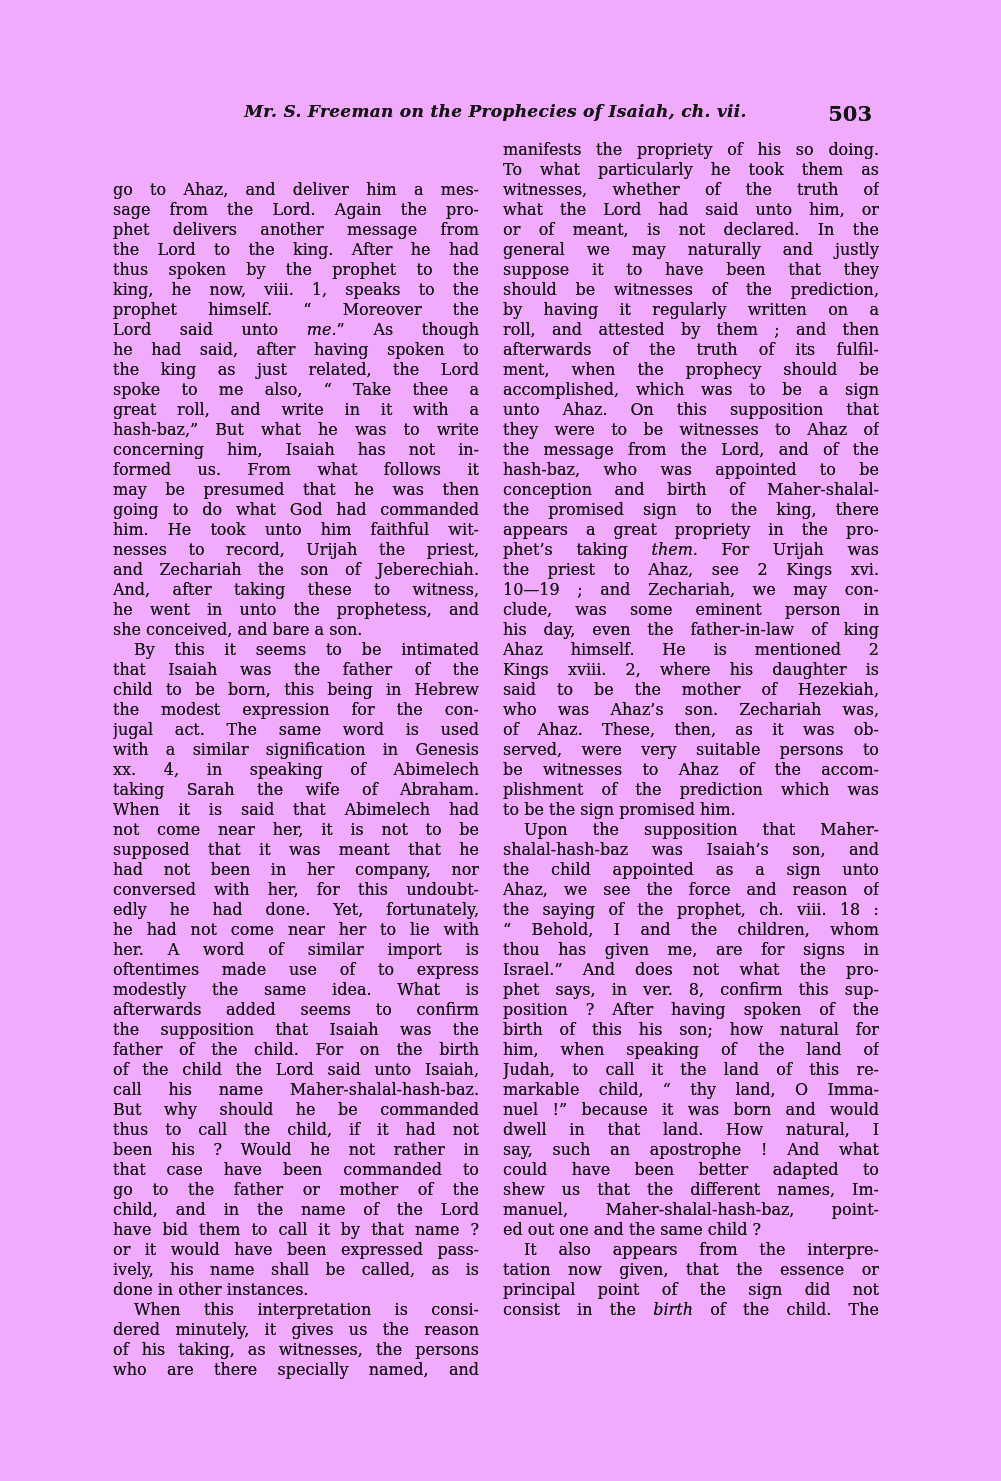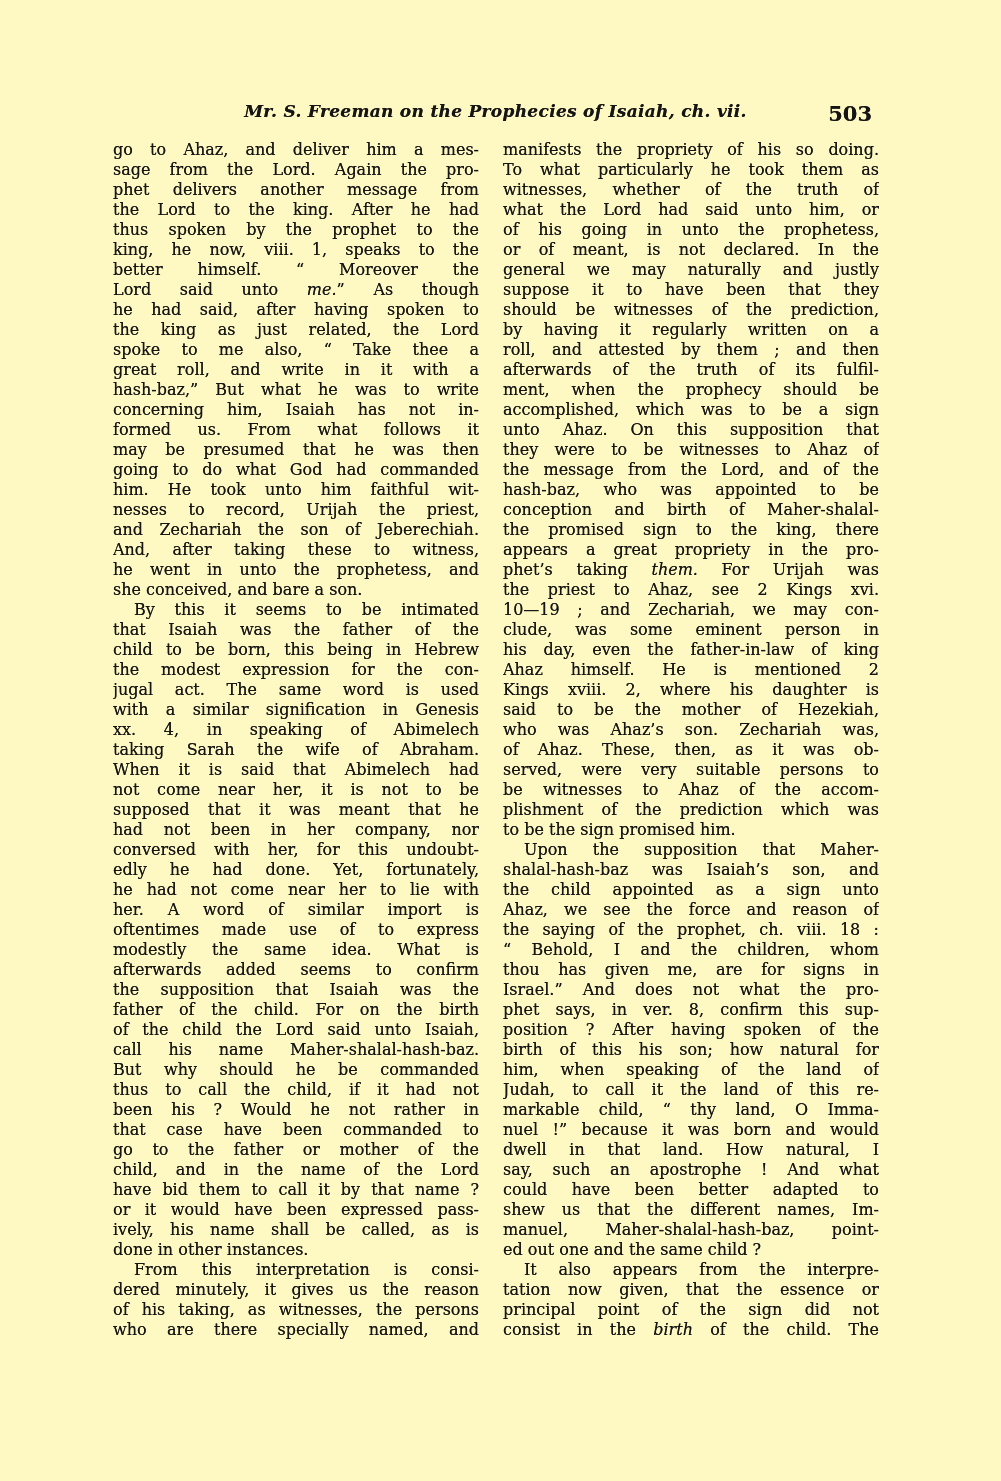--- a/index.html
+++ b/index.html
@@ -4,21 +4,21 @@
 <style>
   html, body {
     margin: 0;
     padding: 0;
     background: #ffffff;
   }
   .page {
     position: relative;
     width: 1001px;
     height: 1481px;
-    background: #fef9c3;
+    background: #f0abfc;
     font-family: "DejaVu Serif", "Liberation Serif", serif;
     color: #151515;
     overflow: hidden;
   }
   .running-header {
     position: absolute;
     top: 101px;
     left: 113px;
     width: 765px;
     height: 24px;
@@ -45,21 +45,21 @@
   .columns {
     position: absolute;
     top: 140px;
     left: 113px;
     width: 766px;
     display: flex;
   }
   .column {
     display: block;
   }
-  .column-left  { width: 366px; margin-right: 24px; }
+  .column-left  { width: 366px; margin-right: 24px; margin-top: 40px; }
   .column-right { width: 376px; }
   .line {
     font-size: 16px;
     line-height: 20px;
     height: 20px;
     overflow: hidden;
     text-align: justify;
     text-align-last: justify;
     text-shadow: 0 0 0.45px rgba(10,10,10,0.75);
   }
@@ -79,21 +79,21 @@
     <span class="page-number">503</span>
   </div>
   <div class="columns">
     <div class="column column-left">
         <div class="line">go to Ahaz, and deliver him a mes-</div>
         <div class="line">sage from the Lord. Again the pro-</div>
         <div class="line">phet delivers another message from</div>
         <div class="line">the Lord to the king. After he had</div>
         <div class="line">thus spoken by the prophet to the</div>
         <div class="line">king, he now, viii. 1, speaks to the</div>
-        <div class="line">better himself. “ Moreover the</div>
+        <div class="line">prophet himself. “ Moreover the</div>
         <div class="line">Lord said unto <i>me.</i>” As though</div>
         <div class="line">he had said, after having spoken to</div>
         <div class="line">the king as just related, the Lord</div>
         <div class="line">spoke to me also, “ Take thee a</div>
         <div class="line">great roll, and write in it with a</div>
         <div class="line">hash-baz,” But what he was to write</div>
         <div class="line">concerning him, Isaiah has not in-</div>
         <div class="line">formed us. From what follows it</div>
         <div class="line">may be presumed that he was then</div>
         <div class="line">going to do what God had commanded</div>
@@ -129,31 +129,30 @@
         <div class="line">But why should he be commanded</div>
         <div class="line">thus to call the child, if it had not</div>
         <div class="line">been his ? Would he not rather in</div>
         <div class="line">that case have been commanded to</div>
         <div class="line">go to the father or mother of the</div>
         <div class="line">child, and in the name of the Lord</div>
         <div class="line">have bid them to call it by that name ?</div>
         <div class="line">or it would have been expressed pass-</div>
         <div class="line">ively, his name shall be called, as is</div>
         <div class="line parend">done in other instances.</div>
-        <div class="line indent">From this interpretation is consi-</div>
+        <div class="line indent">When this interpretation is consi-</div>
         <div class="line">dered minutely, it gives us the reason</div>
         <div class="line">of his taking, as witnesses, the persons</div>
         <div class="line">who are there specially named, and</div>
       </div>
     <div class="column column-right">
         <div class="line">manifests the propriety of his so doing.</div>
         <div class="line">To what particularly he took them as</div>
         <div class="line">witnesses, whether of the truth of</div>
         <div class="line">what the Lord had said unto him, or</div>
-        <div class="line">of his going in unto the prophetess,</div>
         <div class="line">or of meant, is not declared. In the</div>
         <div class="line">general we may naturally and justly</div>
         <div class="line">suppose it to have been that they</div>
         <div class="line">should be witnesses of the prediction,</div>
         <div class="line">by having it regularly written on a</div>
         <div class="line">roll, and attested by them ; and then</div>
         <div class="line">afterwards of the truth of its fulfil-</div>
         <div class="line">ment, when the prophecy should be</div>
         <div class="line">accomplished, which was to be a sign</div>
         <div class="line">unto Ahaz. On this supposition that</div>

